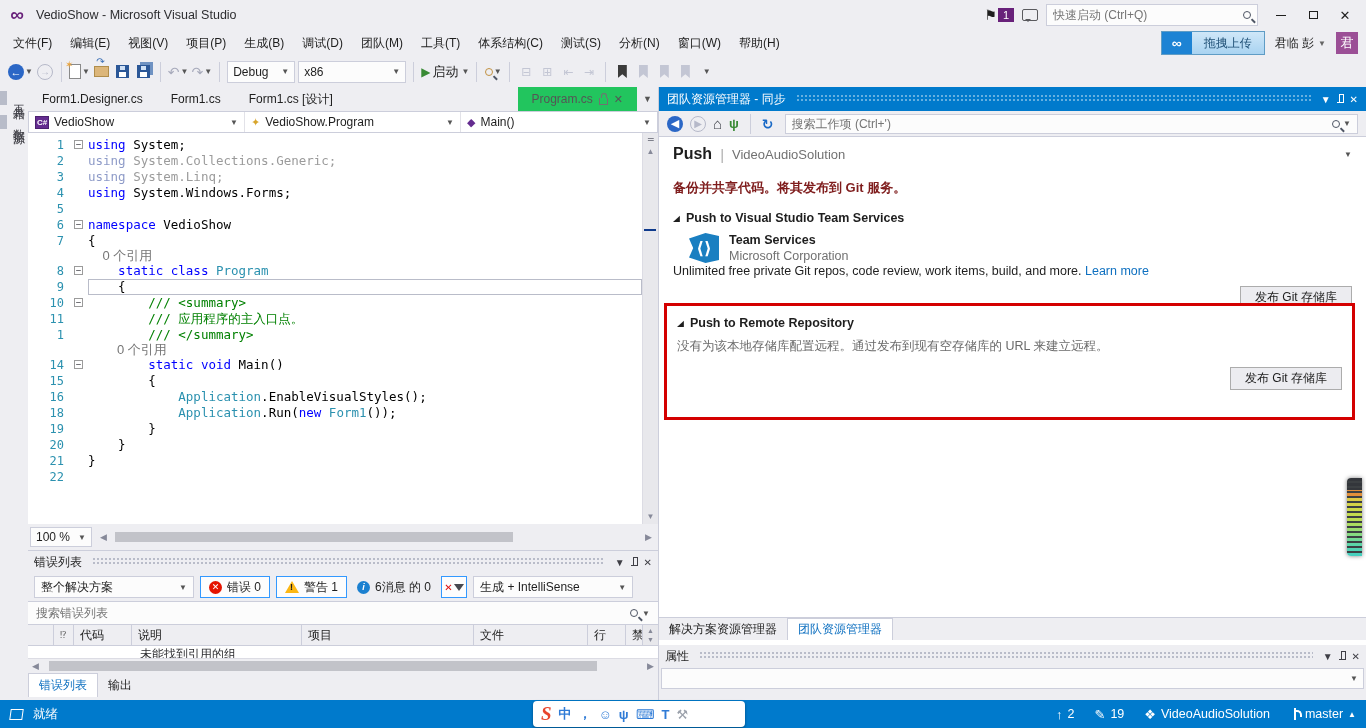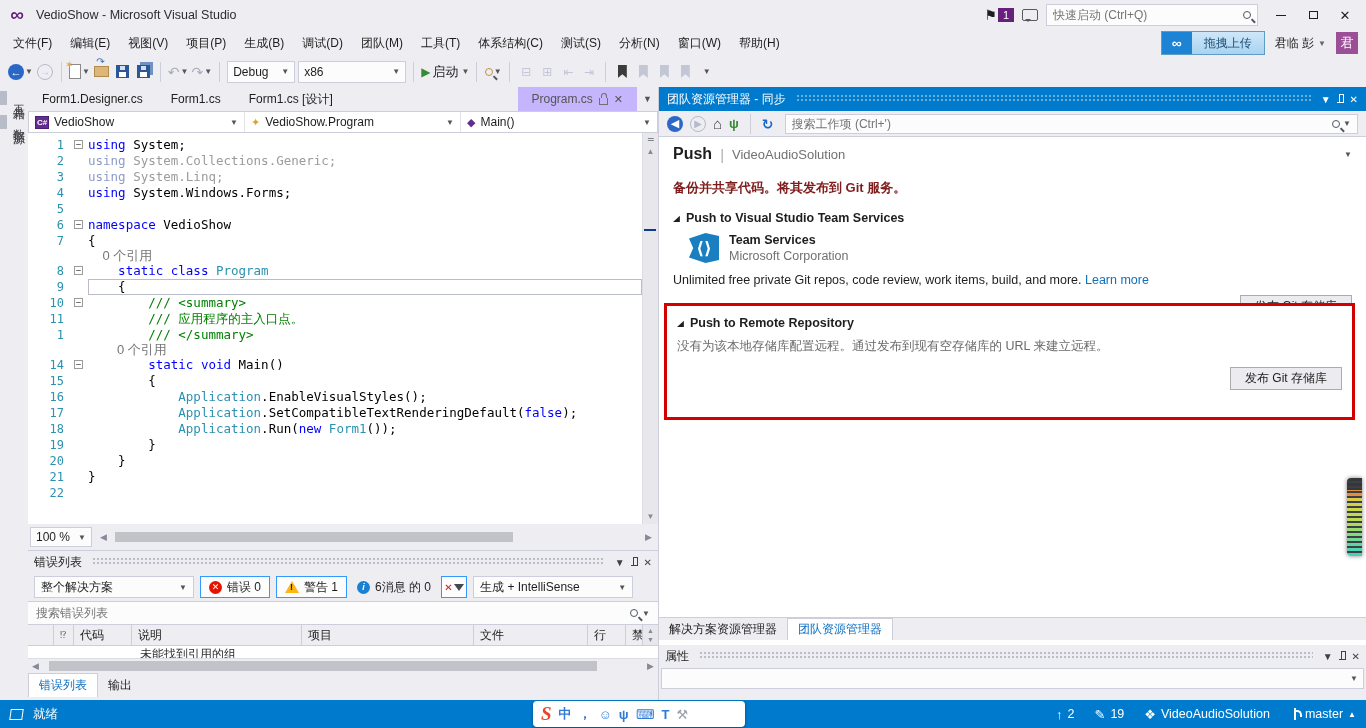--- a/index.html
+++ b/index.html
@@ -67,21 +67,21 @@
   .main { position:absolute; top:87px; left:0; width:1366px; height:613px; }
   .leftdock { position:absolute; left:0; top:0; width:28px; height:613px; background:#eeeef2; }
   .vtab { display:flex; margin:4px 0 10px 0; }
   .vtab .vbar { width:7px; background:#b8bcc9; margin-right:3px; }
   .vtab .vlabel { writing-mode:vertical-rl; font-size:12px; color:#3f3f46; letter-spacing:2px; padding:4px 0; }
 
   
   .editorcol { position:absolute; left:28px; top:0; width:630px; height:613px; }
   .tabstrip { position:absolute; top:0; left:0; right:0; height:24px; display:flex; align-items:flex-end; }
   .ftab { padding:4px 14px; color:#1e1e1e; height:24px; display:flex; align-items:center; gap:6px; }
-  .ftab.active { background:#c4b5fd; color:#555; margin-left:auto; }
+  .ftab.active { background:#22c55e; color:#555; margin-left:auto; }
   .lockico { width:9px; height:7px; border:1.5px solid #717171; border-top:none; position:relative; margin-top:4px; }
   .lockico::before { content:""; position:absolute; left:1px; top:-5px; width:4px; height:4px; border:1.5px solid #717171; border-bottom:none; border-radius:3px 3px 0 0; }
   .tabx { color:#555; font-size:11px; }
   .tabdd { align-self:center; margin:0 6px; font-size:9px; color:#555; }
 
   
   .navbar { position:absolute; top:24px; left:0; right:0; height:22px; display:flex; background:#fff; border:1px solid #cccedb; }
   .navcell { display:flex; align-items:center; gap:5px; padding:0 6px; border-right:1px solid #e2e2e8; }
   .navcell .cval { color:#1e1e1e; }
   .navcell .dd { margin-left:auto; }
@@ -167,21 +167,21 @@
   .pushtitle { font-size:16px; font-weight:bold; color:#1e1e1e; }
   .pushsep { color:#b0b0b0; font-size:15px; }
   .pushctx { color:#717171; font-size:13px; flex:1; }
   .teintro { margin-top:16px; font-weight:bold; font-size:13px; color:#7f1d1d; }
   .sectionhdr { margin-top:14px; display:flex; align-items:center; gap:6px; font-weight:bold; font-size:12.5px; color:#1e1e1e; }
   .expander { font-size:9px; color:#1e1e1e; transform:scaleY(0.9); }
   .tsblock { display:flex; margin-top:8px; margin-left:16px; gap:10px; align-items:flex-start; }
   .tslogo { width:30px; height:30px; background:#1a7fc1; color:#fff; display:flex; align-items:center; justify-content:center; font-size:17px; font-weight:bold; clip-path:polygon(0 18%,55% 0,100% 10%,100% 90%,55% 100%,0 82%,14% 50%); }
   .tsname { font-weight:bold; font-size:12.5px; color:#1e1e1e; }
   .tsvendor { color:#717171; font-size:12.5px; margin-top:2px; }
-  .tsdesc { margin-top:10px; font-size:12.5px; color:#1e1e1e; }
+  .tsdesc { margin-top:1px; font-size:12.5px; color:#1e1e1e; }
   .tslink { color:#0e70c0; }
   .btnrow { display:flex; justify-content:flex-end; margin-top:8px; }
   .vsbtn { min-width:112px; height:23px; background:#ececf0; border:1px solid #acacac; color:#1e1e1e; font-size:12px; display:flex; align-items:center; justify-content:center; padding:0 10px; font-family:inherit; }
   .redbox { position:absolute; left:5px; right:11px; top:166px; height:117px; border:3px solid #d40000; padding:10px 10px 0 10px; background:#fff; }
   .redbox .sectionhdr { margin-top:0; }
   .remotedesc { margin-top:8px; color:#6a6a6a; font-size:12.5px; }
   .redbox .btnrow { margin-top:12px; }
   .tebottabs { position:absolute; left:0; right:0; bottom:60px; height:23px; background:#eeeef2; border-top:1px solid #cccedb; display:flex; align-items:stretch; }
   .tebottabs .dtab { display:flex; align-items:center; }
   .propspanel { position:absolute; left:0; right:0; bottom:0; height:55px; background:#eeeef2; }
@@ -481,25 +481,20 @@
               <span class="lnum">15</span>
               <span class="lfold"></span>
               <span class="ltxt"><span class="c-pl">        {</span></span>
             </div>
             <div class="crow">
               <span class="lnum">16</span>
               <span class="lfold"></span>
               <span class="ltxt"><span class="c-pl">            </span><span class="c-ty">Application</span><span class="c-pl">.EnableVisualStyles();</span></span>
             </div>
             <div class="crow">
-              <span class="lnum">17</span>
-              <span class="lfold"></span>
-              <span class="ltxt"><span class="c-pl">            </span><span class="c-ty">Application</span><span class="c-pl">.SetCompatibleTextRenderingDefault(</span><span class="c-kw">false</span><span class="c-pl">);</span></span>
-            </div>
-            <div class="crow">
               <span class="lnum">18</span>
               <span class="lfold"></span>
               <span class="ltxt"><span class="c-pl">            </span><span class="c-ty">Application</span><span class="c-pl">.Run(</span><span class="c-kw">new</span><span class="c-pl"> </span><span class="c-ty">Form1</span><span class="c-pl">());</span></span>
             </div>
             <div class="crow">
               <span class="lnum">19</span>
               <span class="lfold"></span>
               <span class="ltxt"><span class="c-pl">        }</span></span>
             </div>
             <div class="crow">

